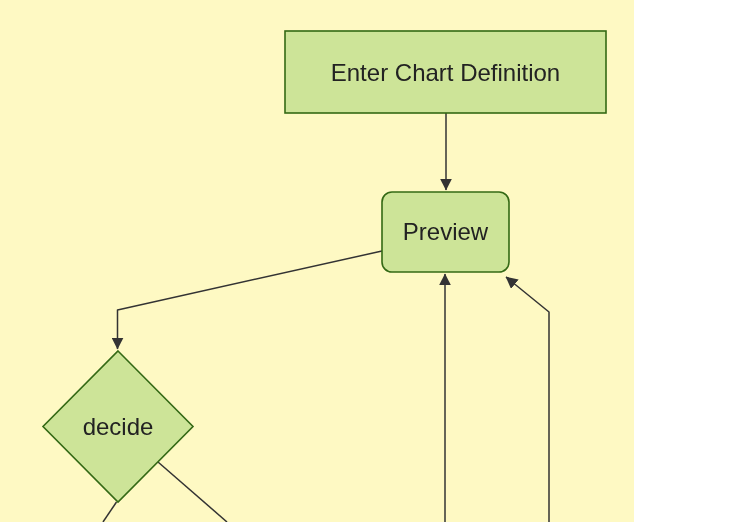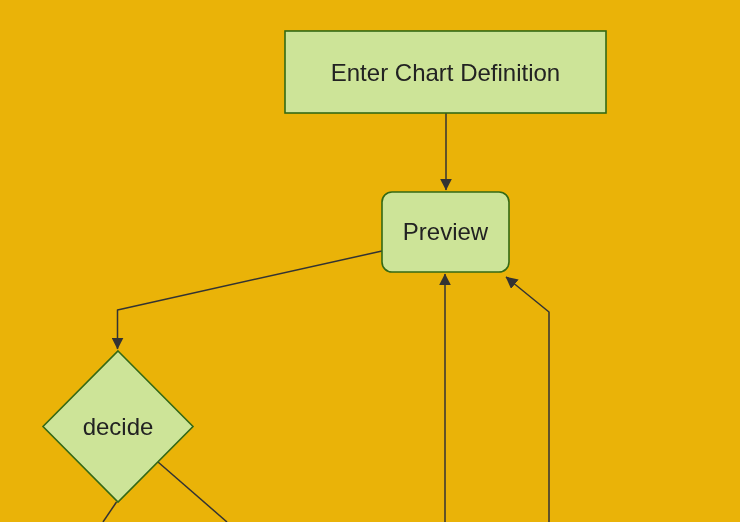--- a/index.html
+++ b/index.html
@@ -2,23 +2,23 @@
 <html><head>
 <meta charset="utf-8">
 <style>
   html, body {
     margin: 0;
     padding: 0;
     background: #ffffff;
   }
   .stage {
     position: relative;
-    width: 740px;
+    width: 634px;
     height: 522px;
-    background: #eab308;
+    background: #fef9c3;
     overflow: hidden;
     font-family: "Liberation Sans", "DejaVu Sans", sans-serif;
   }
   svg.flowchart {
     position: absolute;
     left: 0;
     top: 0;
   }
   .node-shape {
     fill: #cde498;

